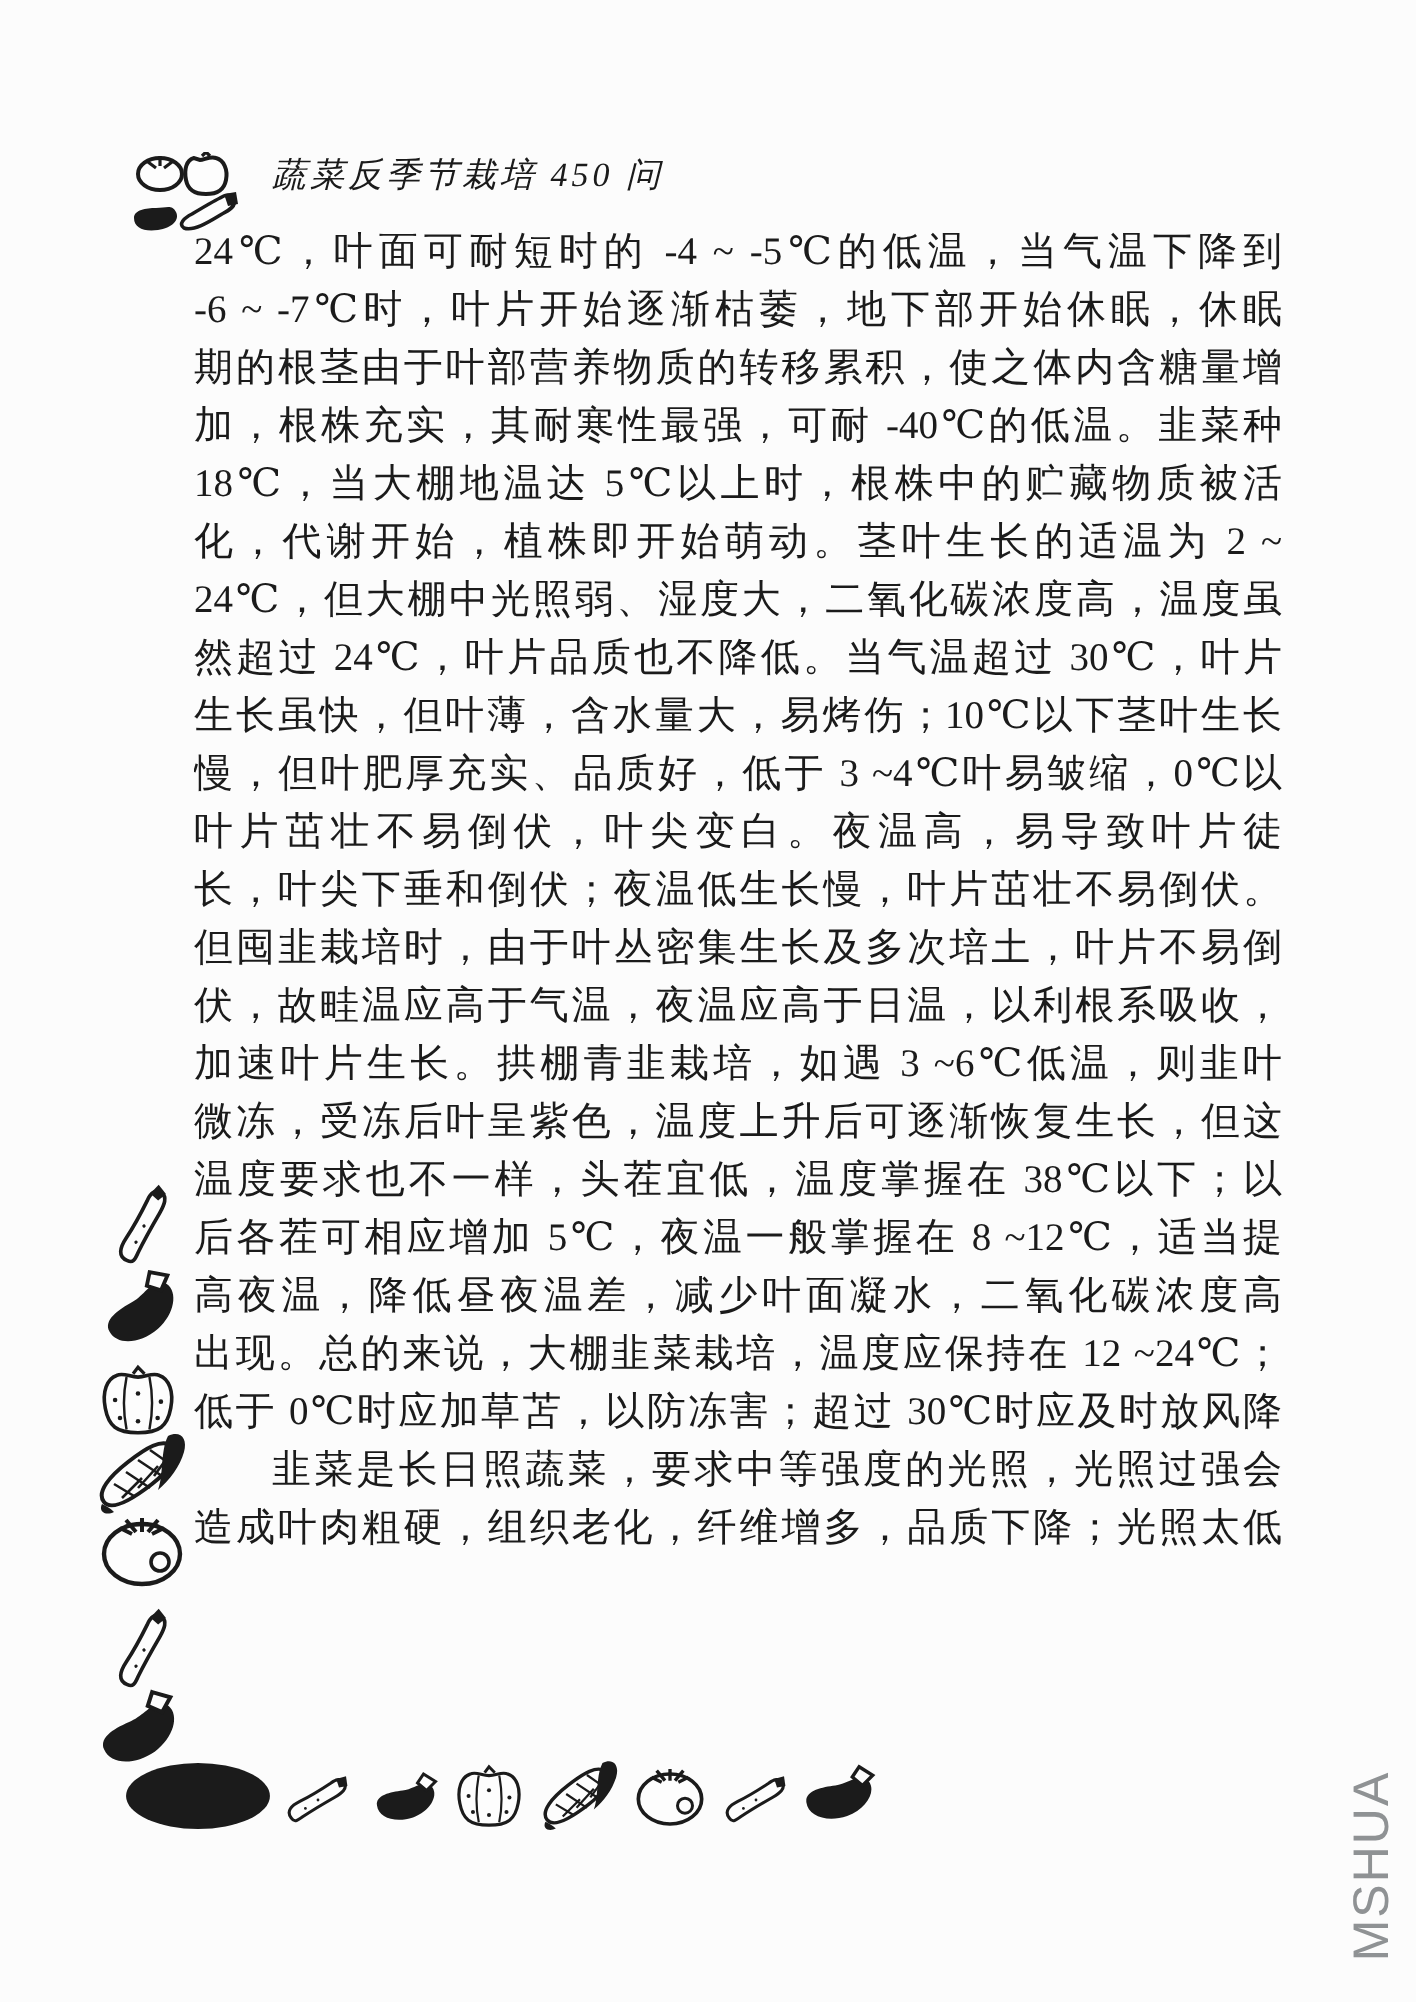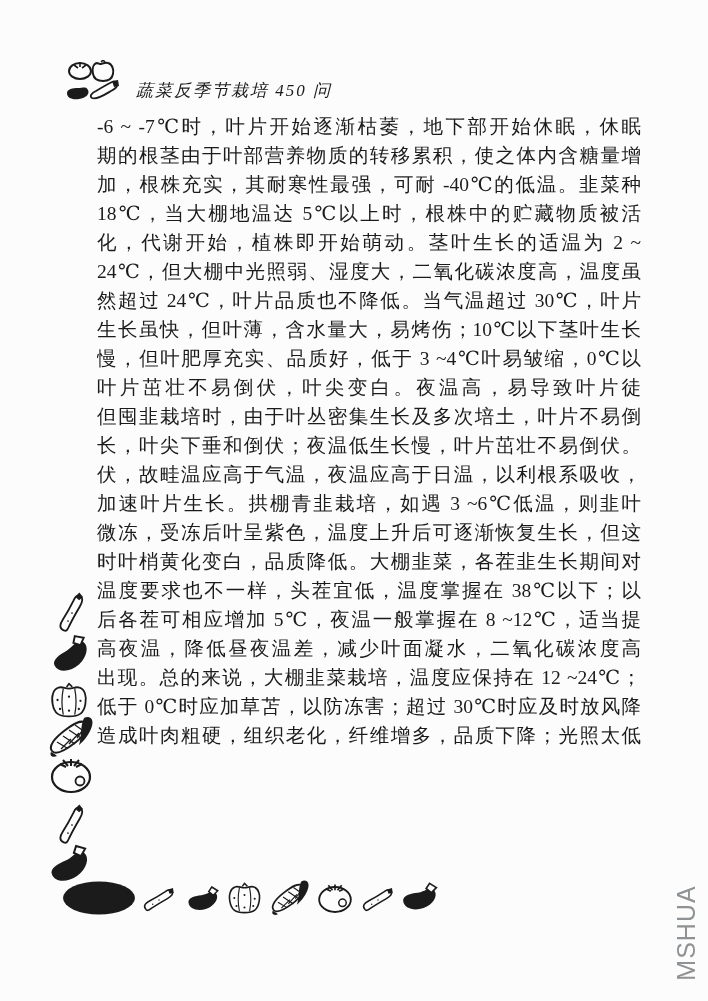--- a/index.html
+++ b/index.html
@@ -7,21 +7,21 @@
   html,body { width:708px; height:1001px; }
   body {
     position:relative; width:708px; height:1001px;
     background:var(--paper); overflow:hidden;
     font-family:"Liberation Serif","DejaVu Serif",serif;
     color:var(--ink);
   }
   .page { position:absolute; inset:0; }
 
   
-  .header { position:absolute; left:66px; top:60px; display:flex; align-items:flex-end; }
+  .header { position:absolute; left:66px; top:76px; display:flex; align-items:flex-start; }
   .header-icon { width:56px; height:42px; display:inline-block; }
   .header-title {
     margin-left:14px; font-size:17px; font-style:italic; letter-spacing:2px;
     white-space:nowrap; color:var(--ink);
   }
 
   
   .body-text {
     position:absolute; left:97px; top:112px; width:544px;
     font-size:19.5px; line-height:29px; color:var(--ink);
@@ -116,41 +116,42 @@
   <div class="header">
     <span class="header-icon">
       <svg viewBox="0 0 56 42">
           <use href="#sym-vegetable-cluster"></use>
         </svg>
     </span>
     <span class="header-title">蔬菜反季节栽培 450 问</span>
   </div>
 
   <div class="body-text">
+      <div class="line">24℃，叶面可耐短时的 -4 ~ -5℃的低温，当气温下降到</div>
       <div class="line">-6 ~ -7℃时，叶片开始逐渐枯萎，地下部开始休眠，休眠</div>
       <div class="line">期的根茎由于叶部营养物质的转移累积，使之体内含糖量增</div>
       <div class="line">加，根株充实，其耐寒性最强，可耐 -40℃的低温。韭菜种</div>
       <div class="line">18℃，当大棚地温达 5℃以上时，根株中的贮藏物质被活</div>
       <div class="line">化，代谢开始，植株即开始萌动。茎叶生长的适温为 2 ~</div>
       <div class="line">24℃，但大棚中光照弱、湿度大，二氧化碳浓度高，温度虽</div>
       <div class="line">然超过 24℃，叶片品质也不降低。当气温超过 30℃，叶片</div>
       <div class="line">生长虽快，但叶薄，含水量大，易烤伤；10℃以下茎叶生长</div>
       <div class="line">慢，但叶肥厚充实、品质好，低于 3 ~4℃叶易皱缩，0℃以</div>
       <div class="line">叶片茁壮不易倒伏，叶尖变白。夜温高，易导致叶片徒</div>
+      <div class="line">长，叶尖下垂和倒伏；夜温低生长慢，叶片茁壮不易倒伏。</div>
       <div class="line">但囤韭栽培时，由于叶丛密集生长及多次培土，叶片不易倒</div>
-      <div class="line">长，叶尖下垂和倒伏；夜温低生长慢，叶片茁壮不易倒伏。</div>
       <div class="line">伏，故畦温应高于气温，夜温应高于日温，以利根系吸收，</div>
       <div class="line">加速叶片生长。拱棚青韭栽培，如遇 3 ~6℃低温，则韭叶</div>
       <div class="line">微冻，受冻后叶呈紫色，温度上升后可逐渐恢复生长，但这</div>
-      <div class="line">时叶梢黄化变白，品质降低。大棚韭菜，各茬韭生长期间对</div>
       <div class="line">温度要求也不一样，头茬宜低，温度掌握在 38℃以下；以</div>
       <div class="line">后各茬可相应增加 5℃，夜温一般掌握在 8 ~12℃，适当提</div>
       <div class="line">高夜温，降低昼夜温差，减少叶面凝水，二氧化碳浓度高</div>
       <div class="line">出现。总的来说，大棚韭菜栽培，温度应保持在 12 ~24℃；</div>
       <div class="line">低于 0℃时应加草苫，以防冻害；超过 30℃时应及时放风降</div>
+      <div class="line indent">韭菜是长日照蔬菜，要求中等强度的光照，光照过强会</div>
       <div class="line">造成叶肉粗硬，组织老化，纤维增多，品质下降；光照太低</div>
     </div>
 
   <div id="margin-icons">
       <span class="veg mi1">
         <svg>
           <use href="#sym-cucumber"></use>
         </svg>
       </span>
       <span class="veg mi2">

